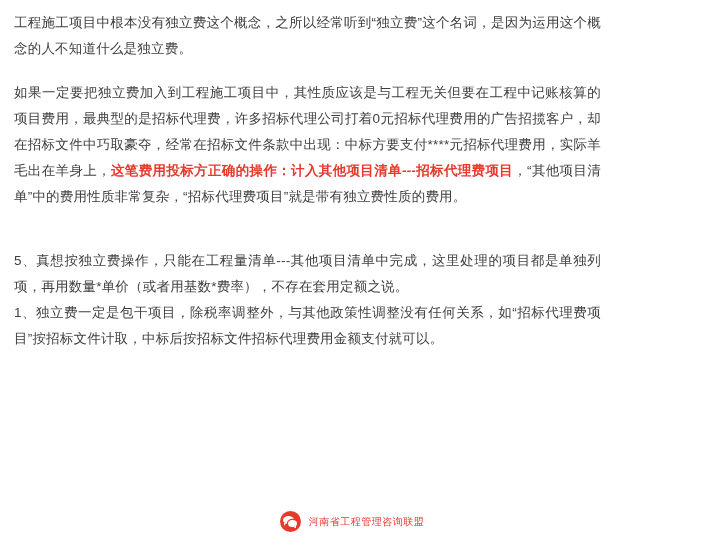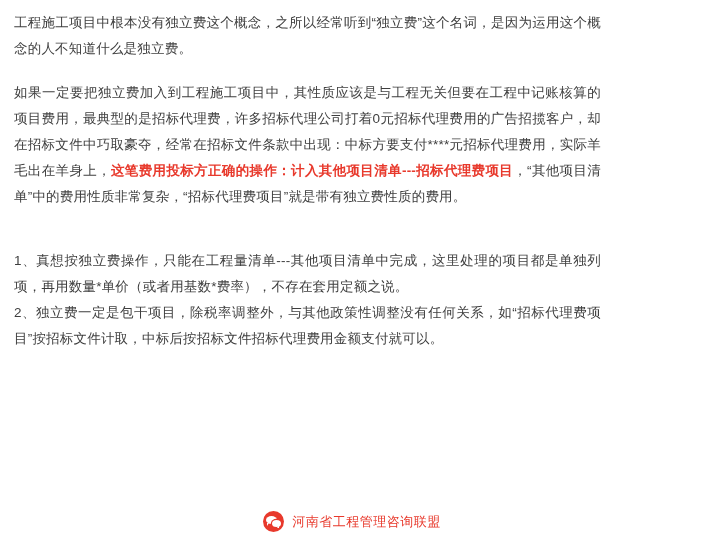--- a/index.html
+++ b/index.html
@@ -92,21 +92,21 @@
     border-width: 3px 2.5px 0 0;
     border-color: #ffffff transparent transparent transparent;
   }
   .wechat-badge .t2 {
     left: 14px;
     top: 14px;
     border-width: 0 0 3px 2.5px;
     border-color: transparent transparent #ffffff transparent;
   }
   .footer-text {
-    font-size: 13px;
+    font-size: 10px;
     color: #e8392c;
     letter-spacing: 0.5px;
     white-space: nowrap;
   }
 </style>
 </head>
 <body>
 
 <div class="page">
 
@@ -117,25 +117,25 @@
   <div class="para">
     <span>如果一定要把独立费加入到工程施工项目中，其性质应该是与工程无关但要在工程中记账核算的项目费用，最典型的是招标代理费，许多招标代理公司打着0元招标代理费用的广告招揽客户，却在招标文件中巧取豪夺，经常在招标文件条款中出现：中标方要支付****元招标代理费用，实际羊毛出在羊身上，</span><span class="hl">这笔费用投标方正确的操作：计入其他项目清单---招标代理费项目</span><span>，“其他项目清单”中的费用性质非常复杂，“招标代理费项目”就是带有独立费性质的费用。</span>
   </div>
 
   <div class="spacer-md"></div>
 
 
   <div class="spacer-md"></div>
 
   <div class="para list-line">
-    <span>1、真想按独立费操作，只能在工程量清单---其他项目清单中完成，这里处理的项目都是单独列项，再用数量*单价（或者用基数*费率），不存在套用定额之说。</span>
+    <span>5、真想按独立费操作，只能在工程量清单---其他项目清单中完成，这里处理的项目都是单独列项，再用数量*单价（或者用基数*费率），不存在套用定额之说。</span>
   </div>
 
   <div class="para list-line">
-    <span>2、独立费一定是包干项目，除税率调整外，与其他政策性调整没有任何关系，如“招标代理费项目”按招标文件计取，中标后按招标文件招标代理费用金额支付就可以。</span>
+    <span>1、独立费一定是包干项目，除税率调整外，与其他政策性调整没有任何关系，如“招标代理费项目”按招标文件计取，中标后按招标文件招标代理费用金额支付就可以。</span>
   </div>
 
 
   <div class="footer">
     <div class="footer-inner">
       <span class="wechat-badge">
         <span class="b1"></span>
         <span class="t1"></span>
         <span class="b2"></span>
         <span class="t2"></span>

